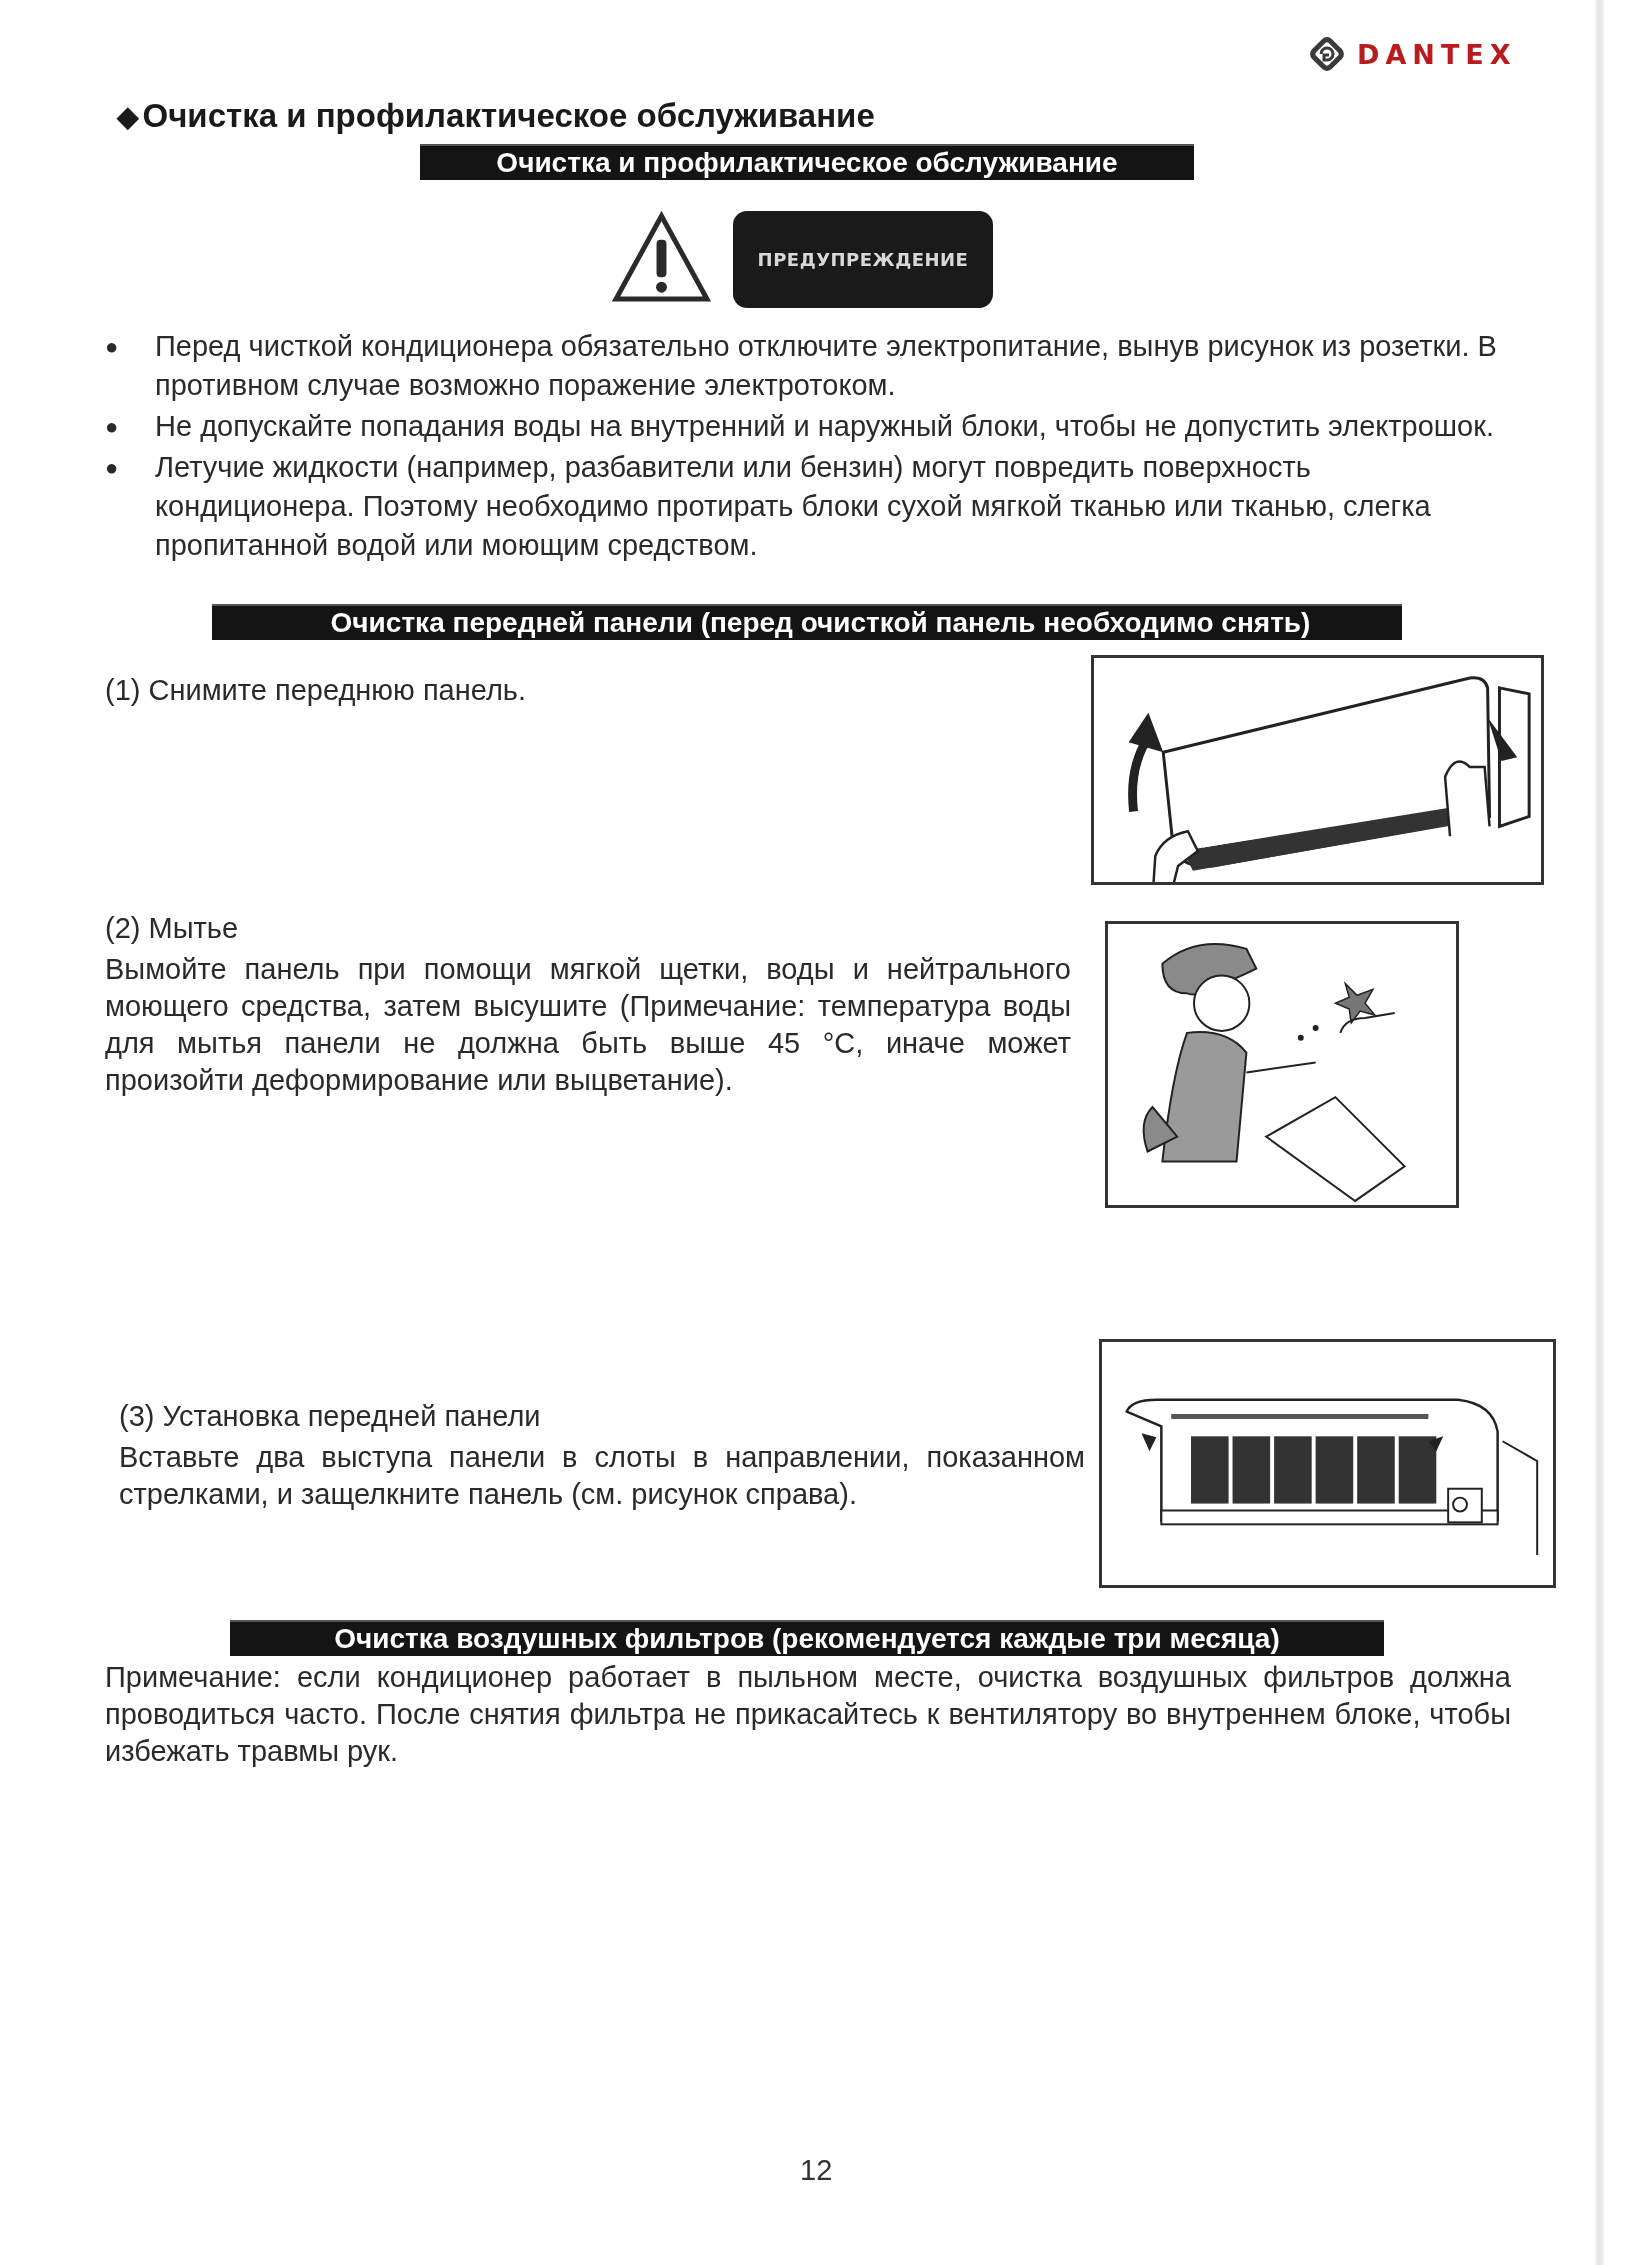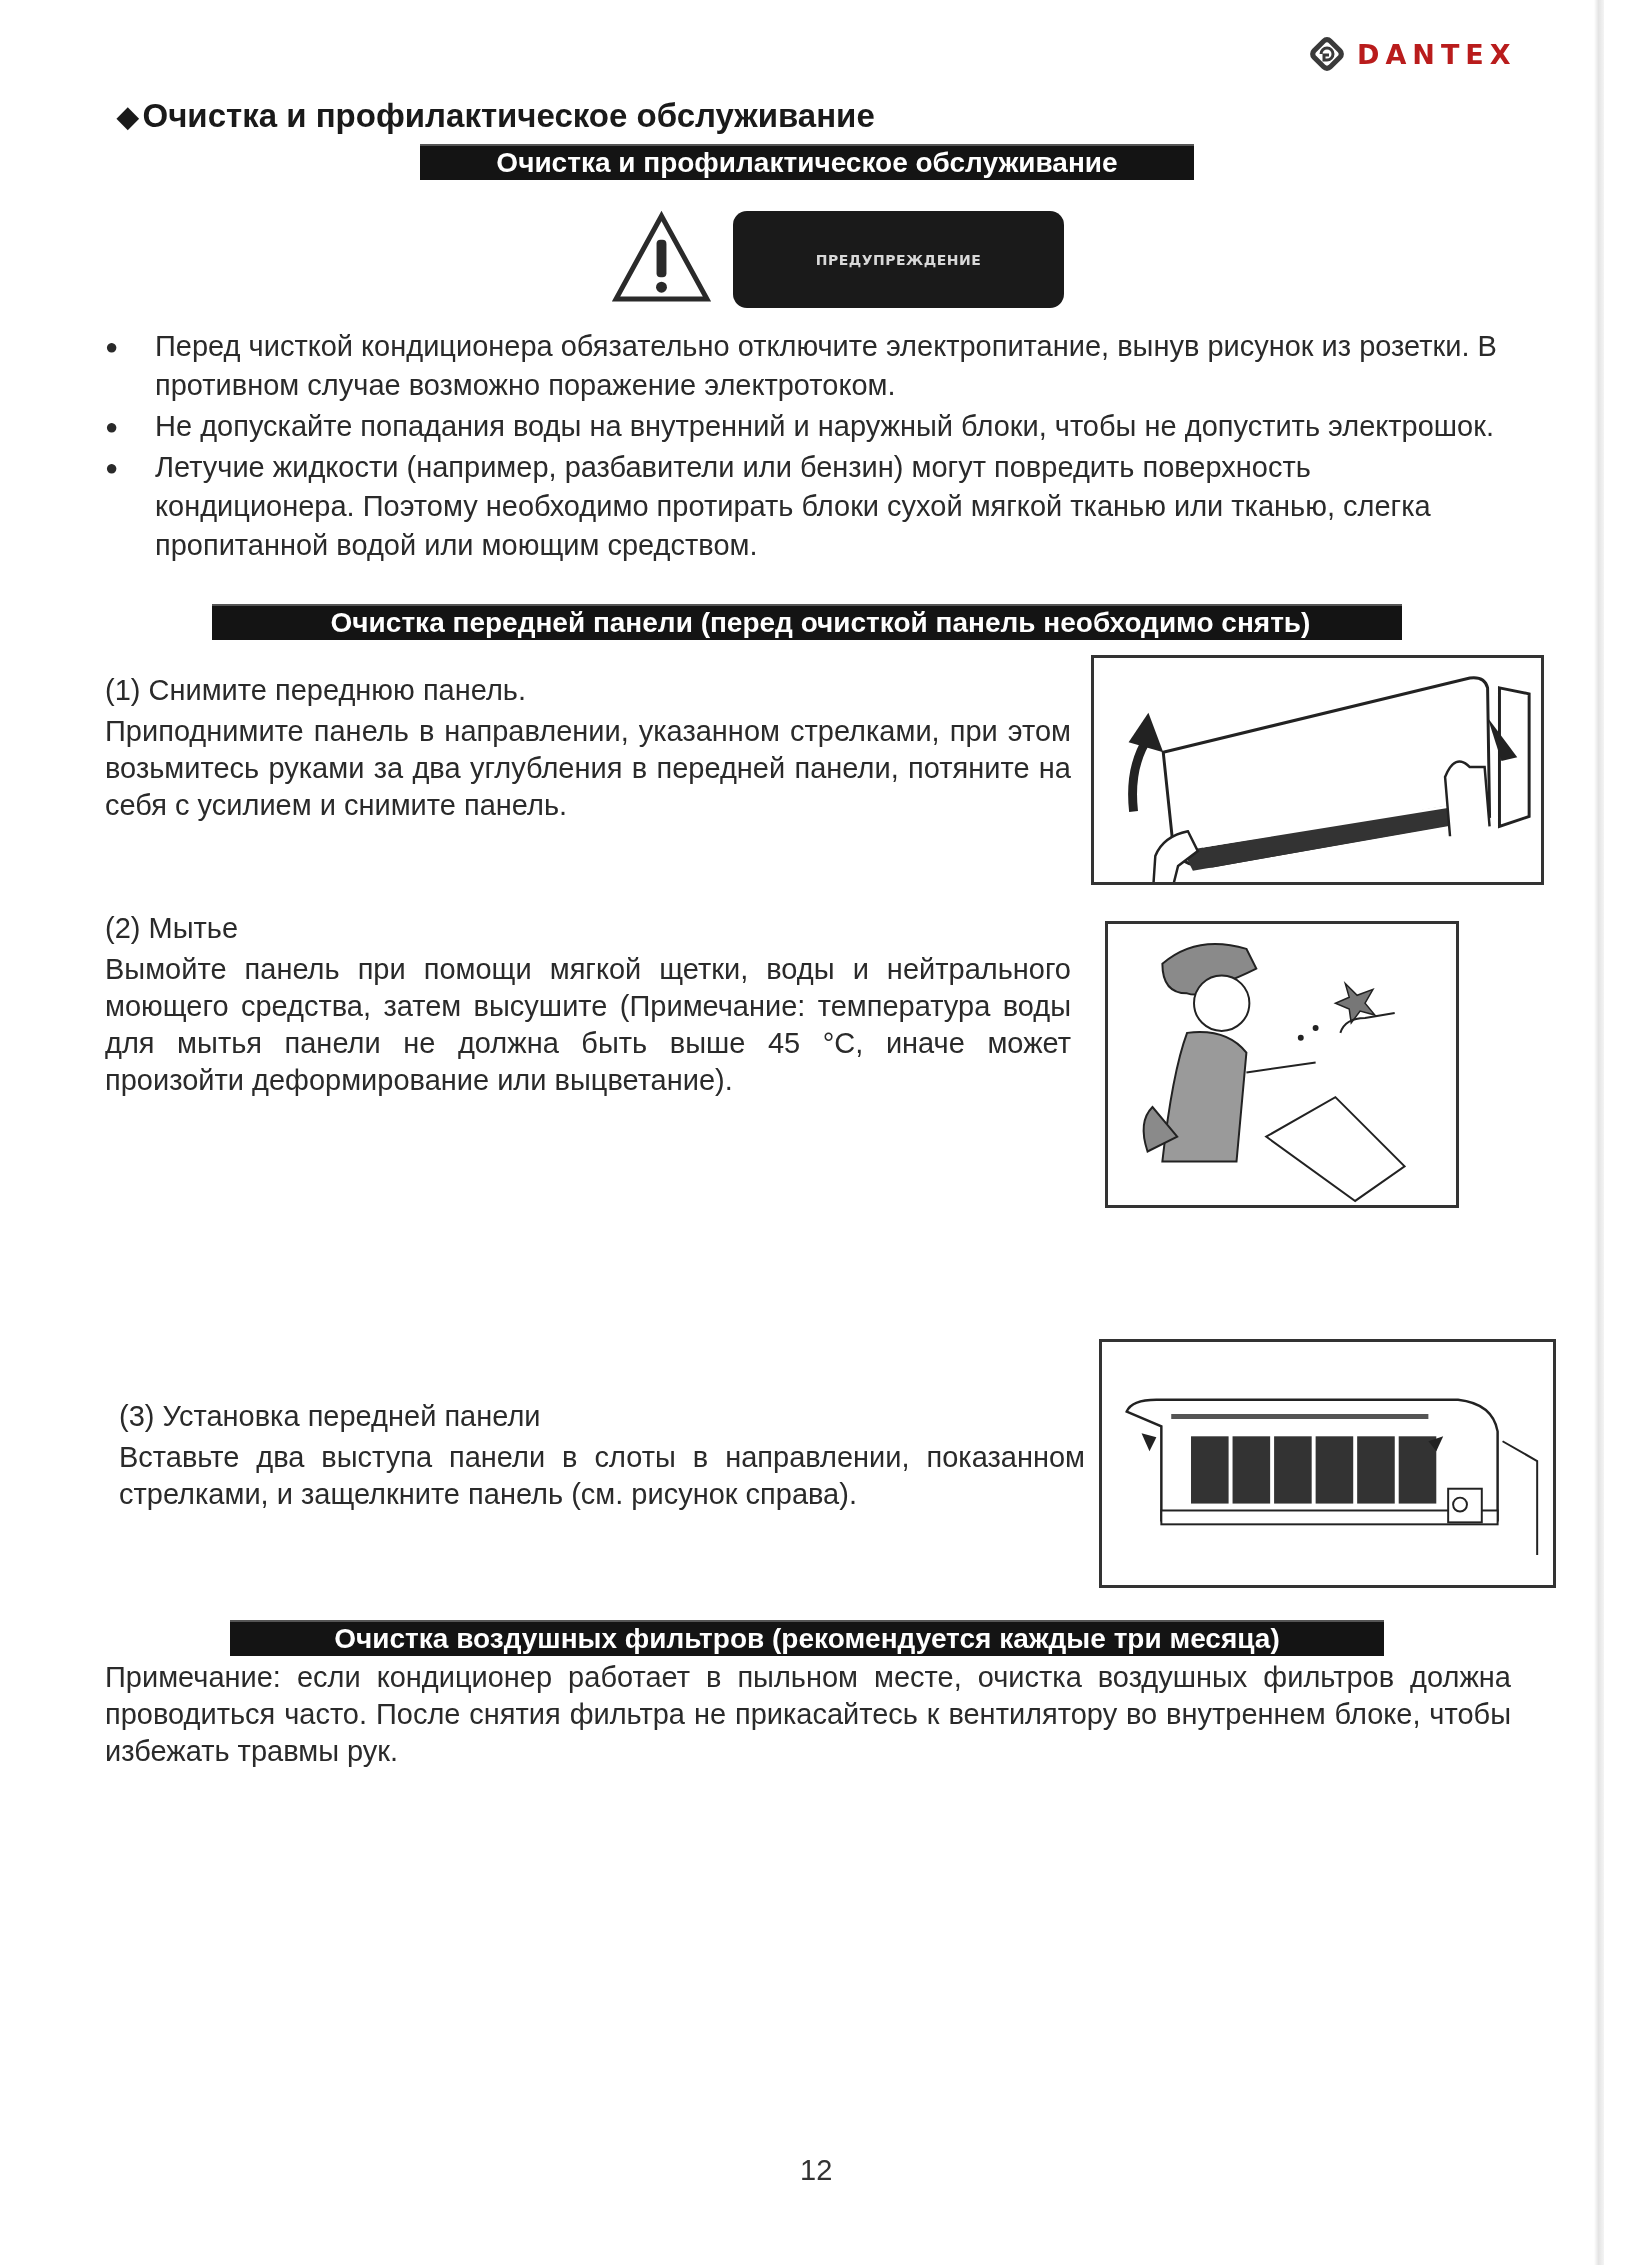--- a/index.html
+++ b/index.html
@@ -29,23 +29,23 @@
     }
     .main-title .diamond { font-size: 28px; margin-right: 4px; }
     .bar {
       position: absolute; background: #141414; color: #fff;
       font-weight: bold; font-size: 28px; line-height: 34px;
       padding: 0 10px; white-space: nowrap; box-sizing: border-box;
       border-top: 2px solid #555;
     }
     .warn-wrap { position: absolute; top: 210px; left: 612px; display: flex; align-items: center; gap: 22px; }
     .warn-badge {
-      width: 331px; height: 97px; background: #1a1a1a; border-radius: 14px;
+      width: 260px; height: 97px; background: #1a1a1a; border-radius: 14px;
       color: #d8d8d8; font-family: "DejaVu Sans", sans-serif; font-weight: bold;
-      font-size: 14px; letter-spacing: 0.5px;
+      font-size: 18px; letter-spacing: 0.5px;
       display: flex; align-items: center; justify-content: center;
     }
     .bullets { position: absolute; top: 327px; left: 103px; width: 1406px; }
     .bullet { display: flex; font-size: 29px; line-height: 39px; margin-bottom: 1px; }
     .bullet .dot { width: 50px; flex: none; font-size: 22px; padding-left: 2px; }
     .bullet .txt { flex: 1; }
     .para {
       position: absolute; font-size: 29px; line-height: 37px; text-align: justify;
     }
     .para .head { display: block; margin-bottom: 4px; margin-top: 24px; }
@@ -102,21 +102,20 @@
   <div class="bullet" style="margin-top:2px;">
     <span class="dot">●</span>
     <span class="txt">Летучие жидкости (например, разбавители или бензин) могут повредить поверхность кондиционера. Поэтому необходимо протирать блоки сухой мягкой тканью или тканью, слегка пропитанной водой или моющим средством.</span>
   </div>
 </div>
 
 <div class="bar" style="top:604px; left:212px; width:1190px; text-align:center;padding-left:37px;">Очистка передней панели (перед очисткой панель необходимо снять)</div>
 
 <div class="para" style="top:648px; left:105px; width:966px;">
   <span class="head">(1) Снимите переднюю панель.</span>
-  <span>Приподнимите панель в направлении, указанном стрелками, при этом возьмитесь руками за два углубления в передней панели, потяните на себя с усилием и снимите панель.</span>
 </div>
 <div class="figure" style="top:655px; left:1091px; width:453px; height:230px;">
   <svg width="447" height="224" viewBox="0 0 452 226">
     <path d="M70 95 L380 20 Q395 18 398 30 L400 160 L120 210 Q85 212 80 190 Z" fill="#fff" stroke="#222" stroke-width="3"></path>
     <path d="M90 195 L380 145 L385 165 L100 215 Z" fill="#333"></path>
     <path d="M110 190 L370 148" stroke="#fff" stroke-width="3"></path>
     <path d="M410 30 L440 36 L440 160 L410 170 Z" fill="#fff" stroke="#222" stroke-width="3"></path>
     <path d="M40 155 Q35 110 55 80" fill="none" stroke="#222" stroke-width="9"></path>
     <polygon points="35,85 55,55 70,95" fill="#222"></polygon>
     <polygon points="398,60 428,100 412,104" fill="#222"></polygon>

